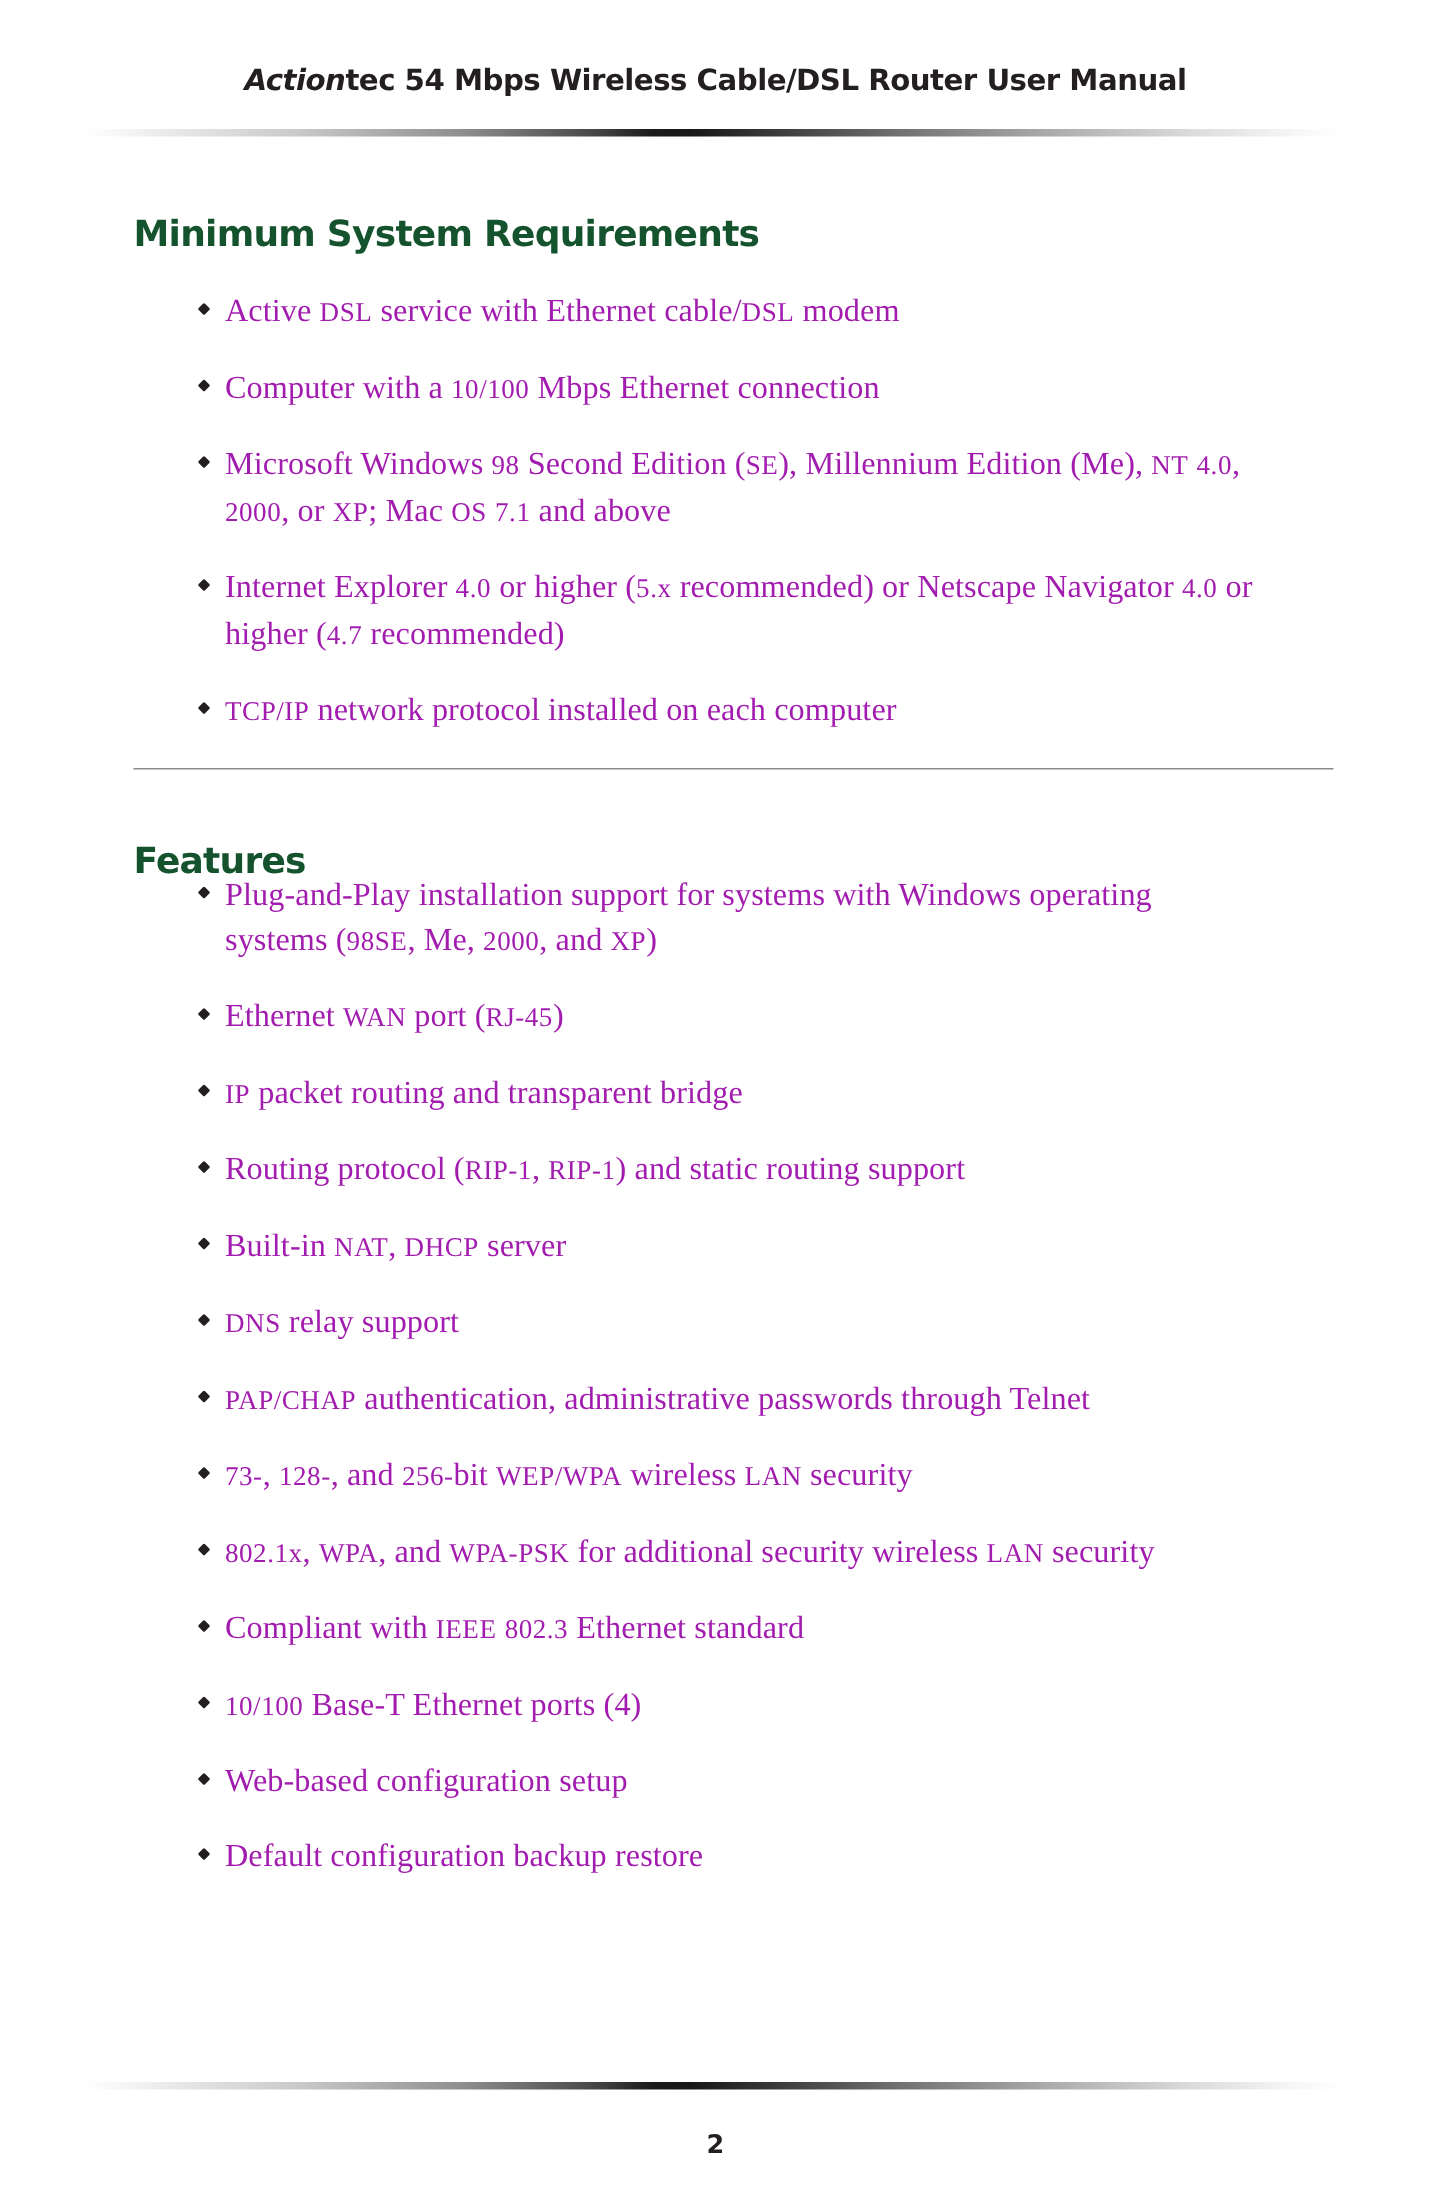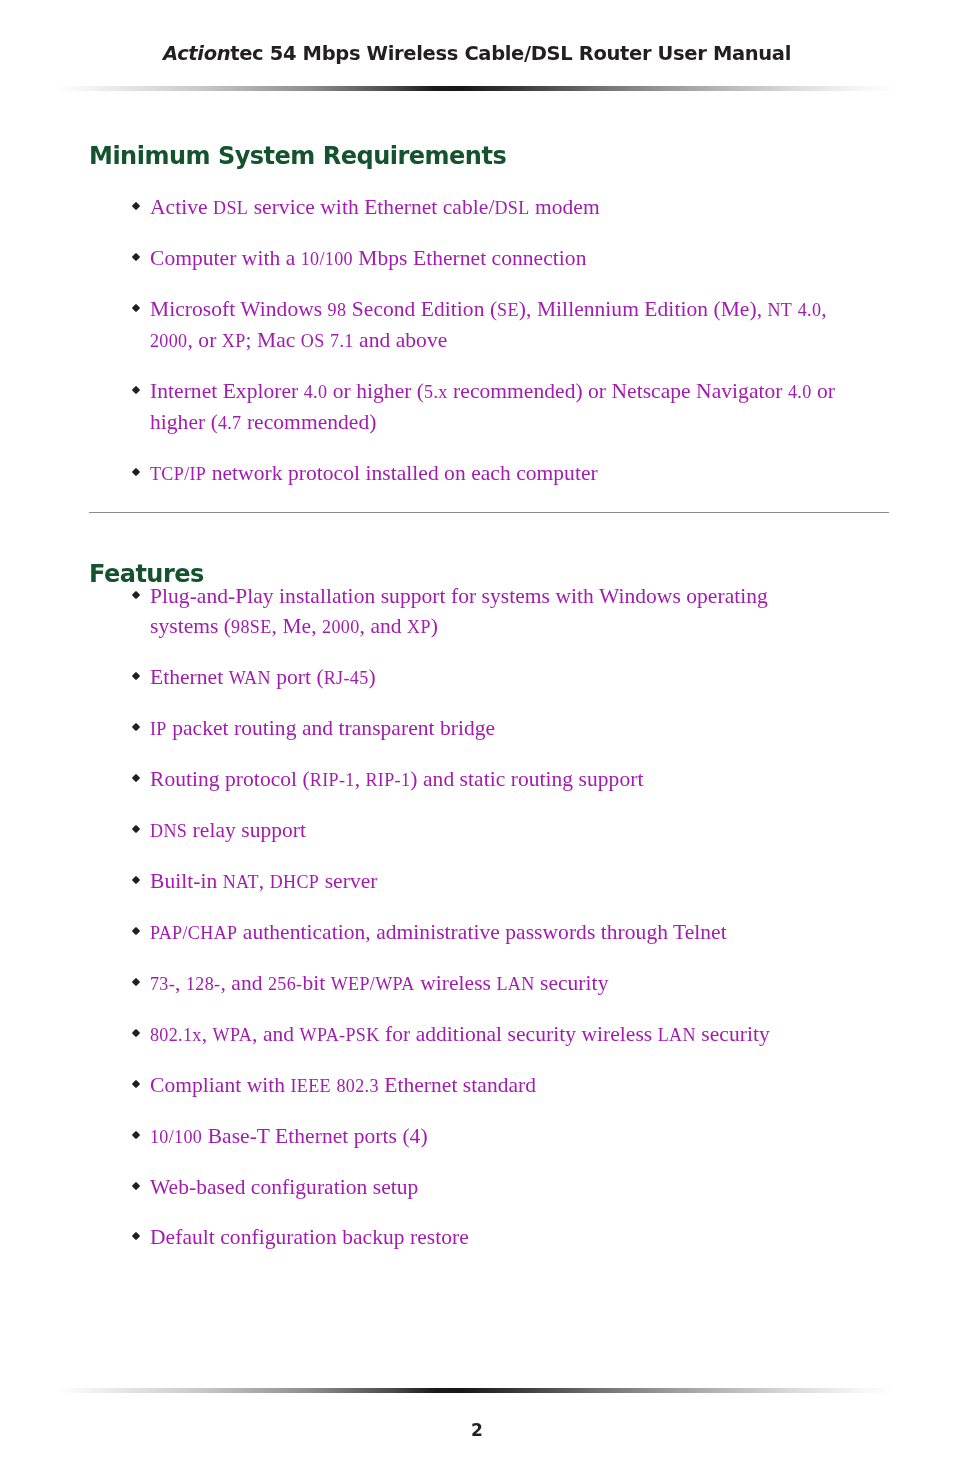--- a/index.html
+++ b/index.html
@@ -218,25 +218,25 @@
       <li class="bullet-item">
         <span class="bullet-glyph"></span>
         <span class="bullet-text"><span class="sc">IP</span> packet routing and transparent bridge</span>
       </li>
       <li class="bullet-item">
         <span class="bullet-glyph"></span>
         <span class="bullet-text">Routing protocol (<span class="sc">RIP-1</span>, <span class="sc">RIP-1</span>) and static routing support</span>
       </li>
       <li class="bullet-item">
         <span class="bullet-glyph"></span>
+        <span class="bullet-text">Built-in <span class="sc">NAT</span>, <span class="sc">DHCP</span> server</span>
+      </li>
+      <li class="bullet-item">
+        <span class="bullet-glyph"></span>
         <span class="bullet-text"><span class="sc">DNS</span> relay support</span>
-      </li>
-      <li class="bullet-item">
-        <span class="bullet-glyph"></span>
-        <span class="bullet-text">Built-in <span class="sc">NAT</span>, <span class="sc">DHCP</span> server</span>
       </li>
       <li class="bullet-item">
         <span class="bullet-glyph"></span>
         <span class="bullet-text"><span class="sc">PAP/CHAP</span> authentication, administrative passwords through Telnet</span>
       </li>
       <li class="bullet-item">
         <span class="bullet-glyph"></span>
         <span class="bullet-text"><span class="sc">73-</span>, <span class="sc">128-</span>, and <span class="sc">256-</span>bit <span class="sc">WEP/WPA</span> wireless <span class="sc">LAN</span> security</span>
       </li>
       <li class="bullet-item">

